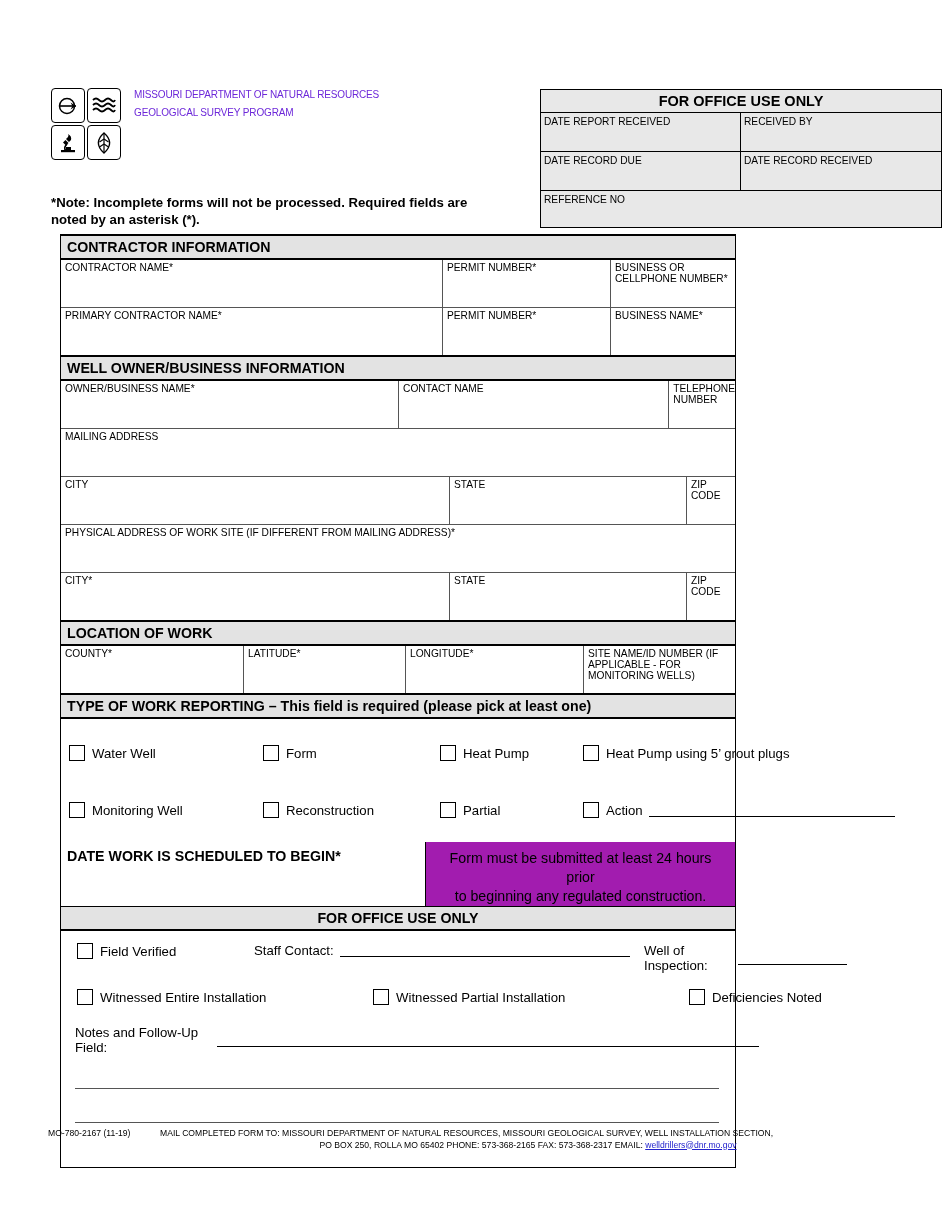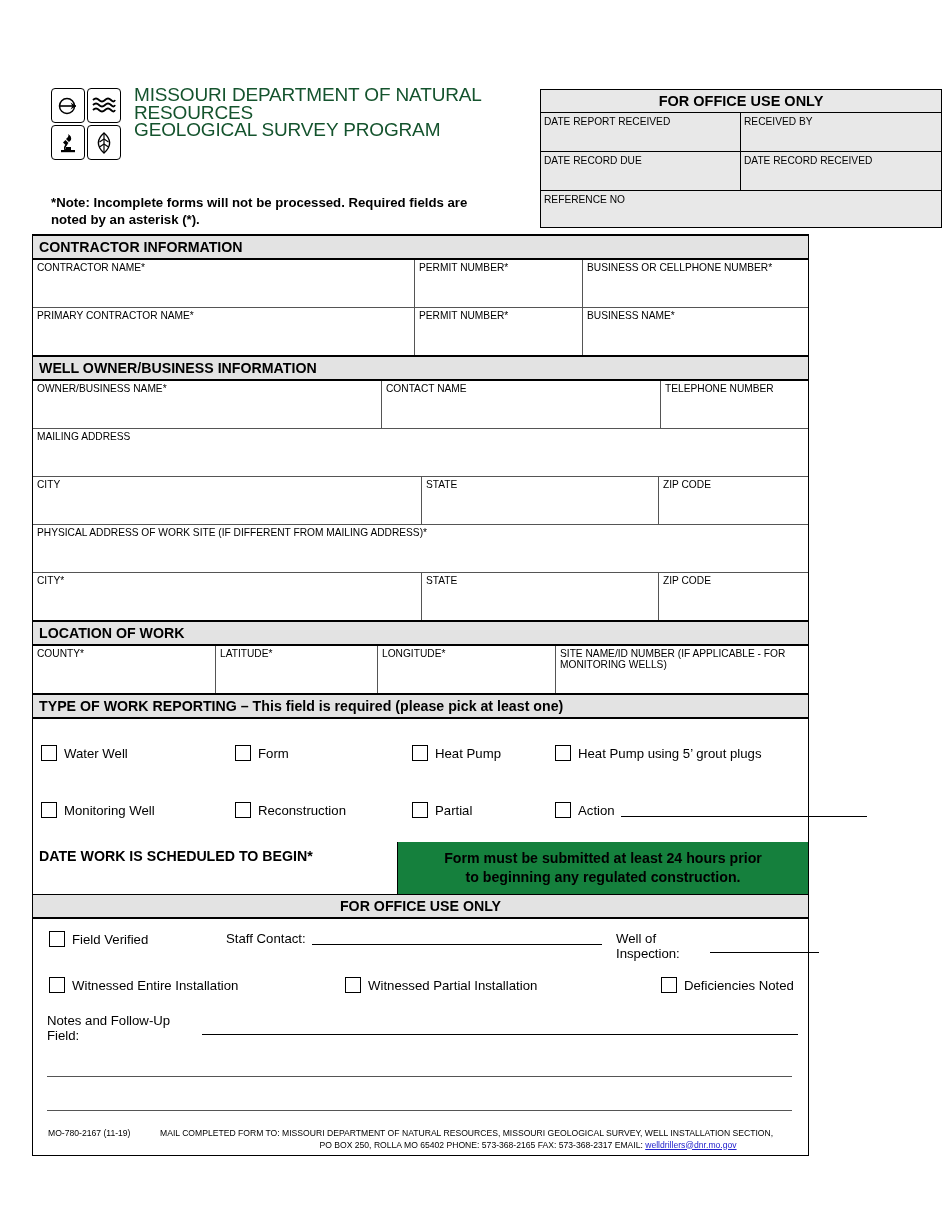--- a/index.html
+++ b/index.html
@@ -25,21 +25,21 @@
     display: grid; grid-template-columns: 34px 34px; grid-template-rows: 35px 35px;
     gap: 2px;
   }
   .logo-cell {
     border: 1.6px solid #000; border-radius: 4px;
     display: flex; align-items: center; justify-content: center;
     background: #fff;
   }
   .hdr-text { position: absolute; left: 86px; top: 2px; }
   .agency-line {
-    font-size: 19px; letter-spacing: -0.15px; line-height: 17.5px; color: #14532d;
+    font-size: 10px; letter-spacing: -0.15px; line-height: 17.5px; color: #6d28d9;
   }
   .form-title {
     font-size: 17px; font-weight: bold; line-height: 22px; margin-top: 2px;
   }
   .note {
     position: absolute; left: 3px; top: 110px; width: 440px;
     font-size: 13.2px; font-weight: bold; line-height: 17px;
   }
 
   
@@ -58,21 +58,21 @@
   .office-cell {
     font-size: 10.2px; padding: 3px 0 0 3px; height: 38px;
     background: #e8e8e8;
   }
   .office-cell.half { width: 50%; }
   .office-cell.half.left { border-right: 1.3px solid #000; }
   .office-cell.full { width: 100%; height: 36px; }
 
   
   .form-table {
-    position: absolute; left: 32px; top: 234px; width: 777px;
+    position: absolute; left: 60px; top: 234px; width: 676px;
     border: 1.6px solid #000; border-top: 2.2px solid #000;
   }
   .band {
     background: #e3e3e3;
     font-weight: bold; font-size: 14.2px;
     padding: 3px 0 3px 6px;
     border-bottom: 2.2px solid #000;
     border-top: 1.6px solid #000;
   }
   .band.first { border-top: none; }
@@ -102,22 +102,22 @@
   }
 
   
   .datebar { display: flex; border-bottom: 1.6px solid #000; }
   .datebar-left {
     width: 365px; border-right: 1.3px solid #000;
     font-weight: bold; font-size: 14.2px;
     padding: 6px 0 0 6px; min-height: 52px; background:#fff;
   }
   .datebar-right {
-    flex: 1; background: #15803d; text-align: center;
-    font-weight: bold; font-size: 14.2px; line-height: 19px;
+    flex: 1; background: #a21caf; text-align: center;
+    font-weight: normal; font-size: 14.2px; line-height: 19px;
     padding: 7px 8px 0 8px;
   }
 
   
   .bottom-area { padding: 12px 10px 10px 8px; }
   .brow1 { position: relative; height: 38px; }
   .brow2 { position: relative; height: 44px; }
   .notes-row { position: relative; height: 30px; font-size: 13.2px; }
   .blankline { border-bottom: 1.3px solid #555; height: 34px; margin: 0 6px 0 6px; }
 

